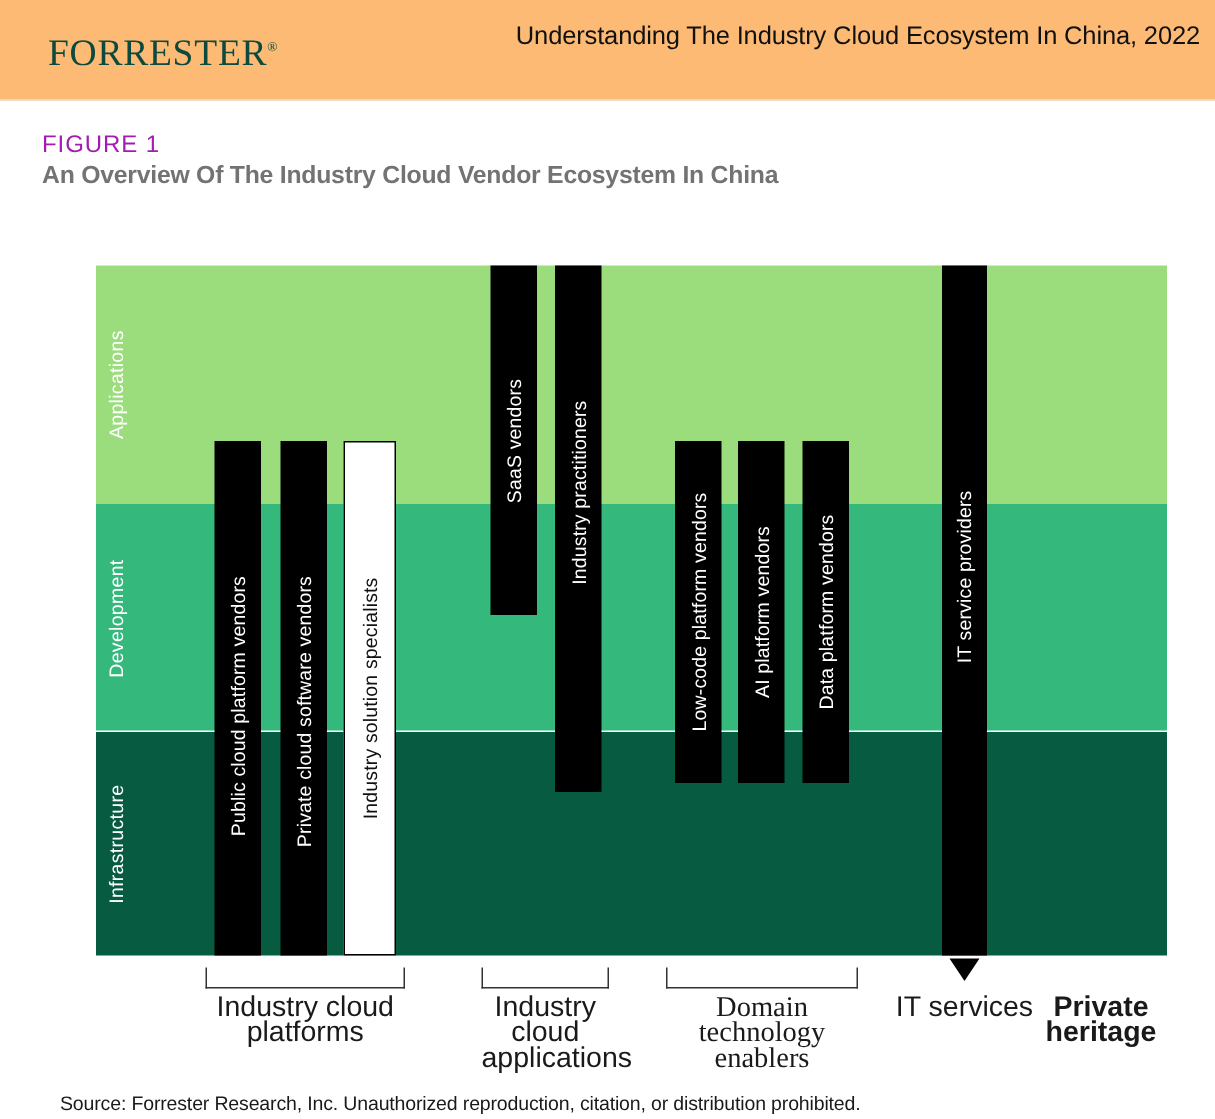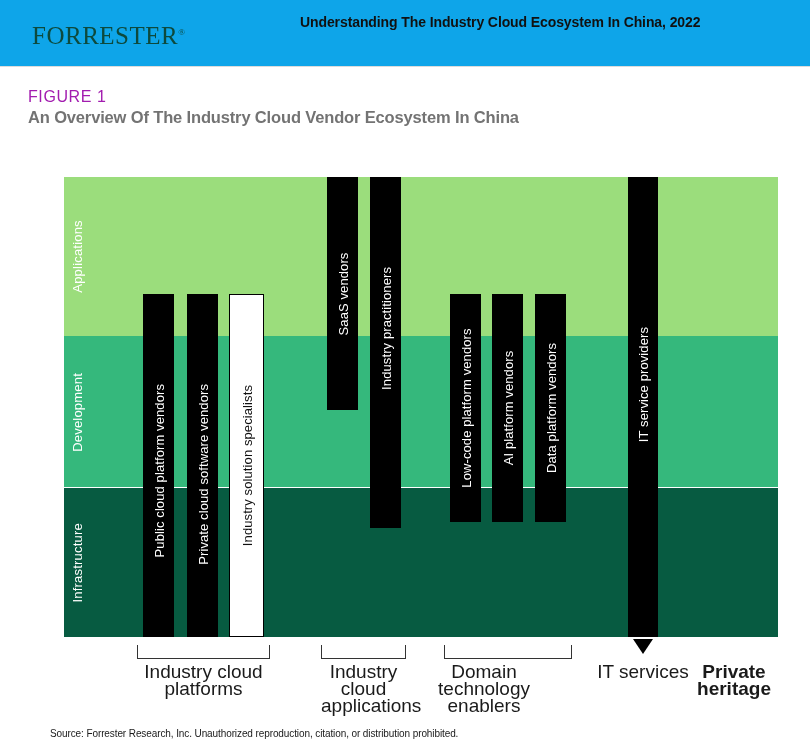--- a/index.html
+++ b/index.html
@@ -8,35 +8,36 @@
     background:#ffffff;
     font-family:"Liberation Sans", sans-serif;
     color:#1a1a1a;
     overflow:hidden;
     position:relative;
   }
 
   
   .header{
     position:absolute;left:0;top:0;width:810px;height:66px;
-    background:#0ea5e9;
+    background:#fdba74;
     border-bottom:1px solid #dcdcdc;
   }
   .logo{
     position:absolute;left:32px;top:22px;
     font-family:"Liberation Serif", serif;
     font-size:25px;
     letter-spacing:.5px;
     color:#0d4a3d;
     font-weight:400;
   }
   .logo .reg{font-size:9px;vertical-align:super;}
   .hdr-title{
     position:absolute;left:300px;top:14px;width:500px;
-    font-size:14px;font-weight:bold;color:#111;
+    text-align:right;
+    font-size:17px;font-weight:normal;color:#111;
     letter-spacing:-.1px;
   }
   .hdr-sub{
     position:absolute;left:250px;top:34px;width:550px;
     text-align:right;
     font-size:12px;font-weight:400;color:#3b3b3b;
     letter-spacing:-.1px;
   }
 
   
@@ -119,22 +120,22 @@
   .grp-label{
     position:absolute;
     text-align:center;
     font-size:19px;
     color:#1a1a1a;
     line-height:17px;
   }
   .grp-label.bold{font-weight:bold;}
 
   .source{
-    position:absolute;left:50px;top:728px;
-    font-size:10px;color:#1a1a1a;
+    position:absolute;left:40px;top:728px;
+    font-size:13px;color:#1a1a1a;
     letter-spacing:-.1px;
   }
 </style>
 </head>
 <body>
 
 <div class="header">
   <div class="logo">
     <span>FORRESTER</span><span class="reg">®</span>
   </div>
@@ -185,18 +186,18 @@
     </div>
     <div class="arrow" style="left: 569px; top: 462px;"></div>
   </div>
 
 <div id="groups">
     <div class="bracket" style="left: 137px; width: 133px; top: 645px;"></div>
     <div class="grp-label" style="left: 137px; width: 133px; top: 663px;">Industry cloud platforms</div>
     <div class="bracket" style="left: 321px; width: 85px; top: 645px;"></div>
     <div class="grp-label" style="left: 321px; width: 85px; top: 663px;">Industry cloud applications</div>
     <div class="bracket" style="left: 444px; width: 128px; top: 645px;"></div>
-    <div class="grp-label" style="left: 420px; width: 128px; top: 663px;">Domain technology enablers</div>
+    <div class="grp-label" style="left: 444px; width: 128px; top: 663px; font-family: Liberation Serif, serif;">Domain technology enablers</div>
     <div class="grp-label" style="left: 596px; width: 94px; top: 663px;">IT services</div>
     <div class="grp-label bold" style="left: 690px; width: 88px; top: 663px;">Private heritage</div>
   </div>
 
 <div class="source">Source: Forrester Research, Inc. Unauthorized reproduction, citation, or distribution prohibited.</div>
 
 </body></html>

